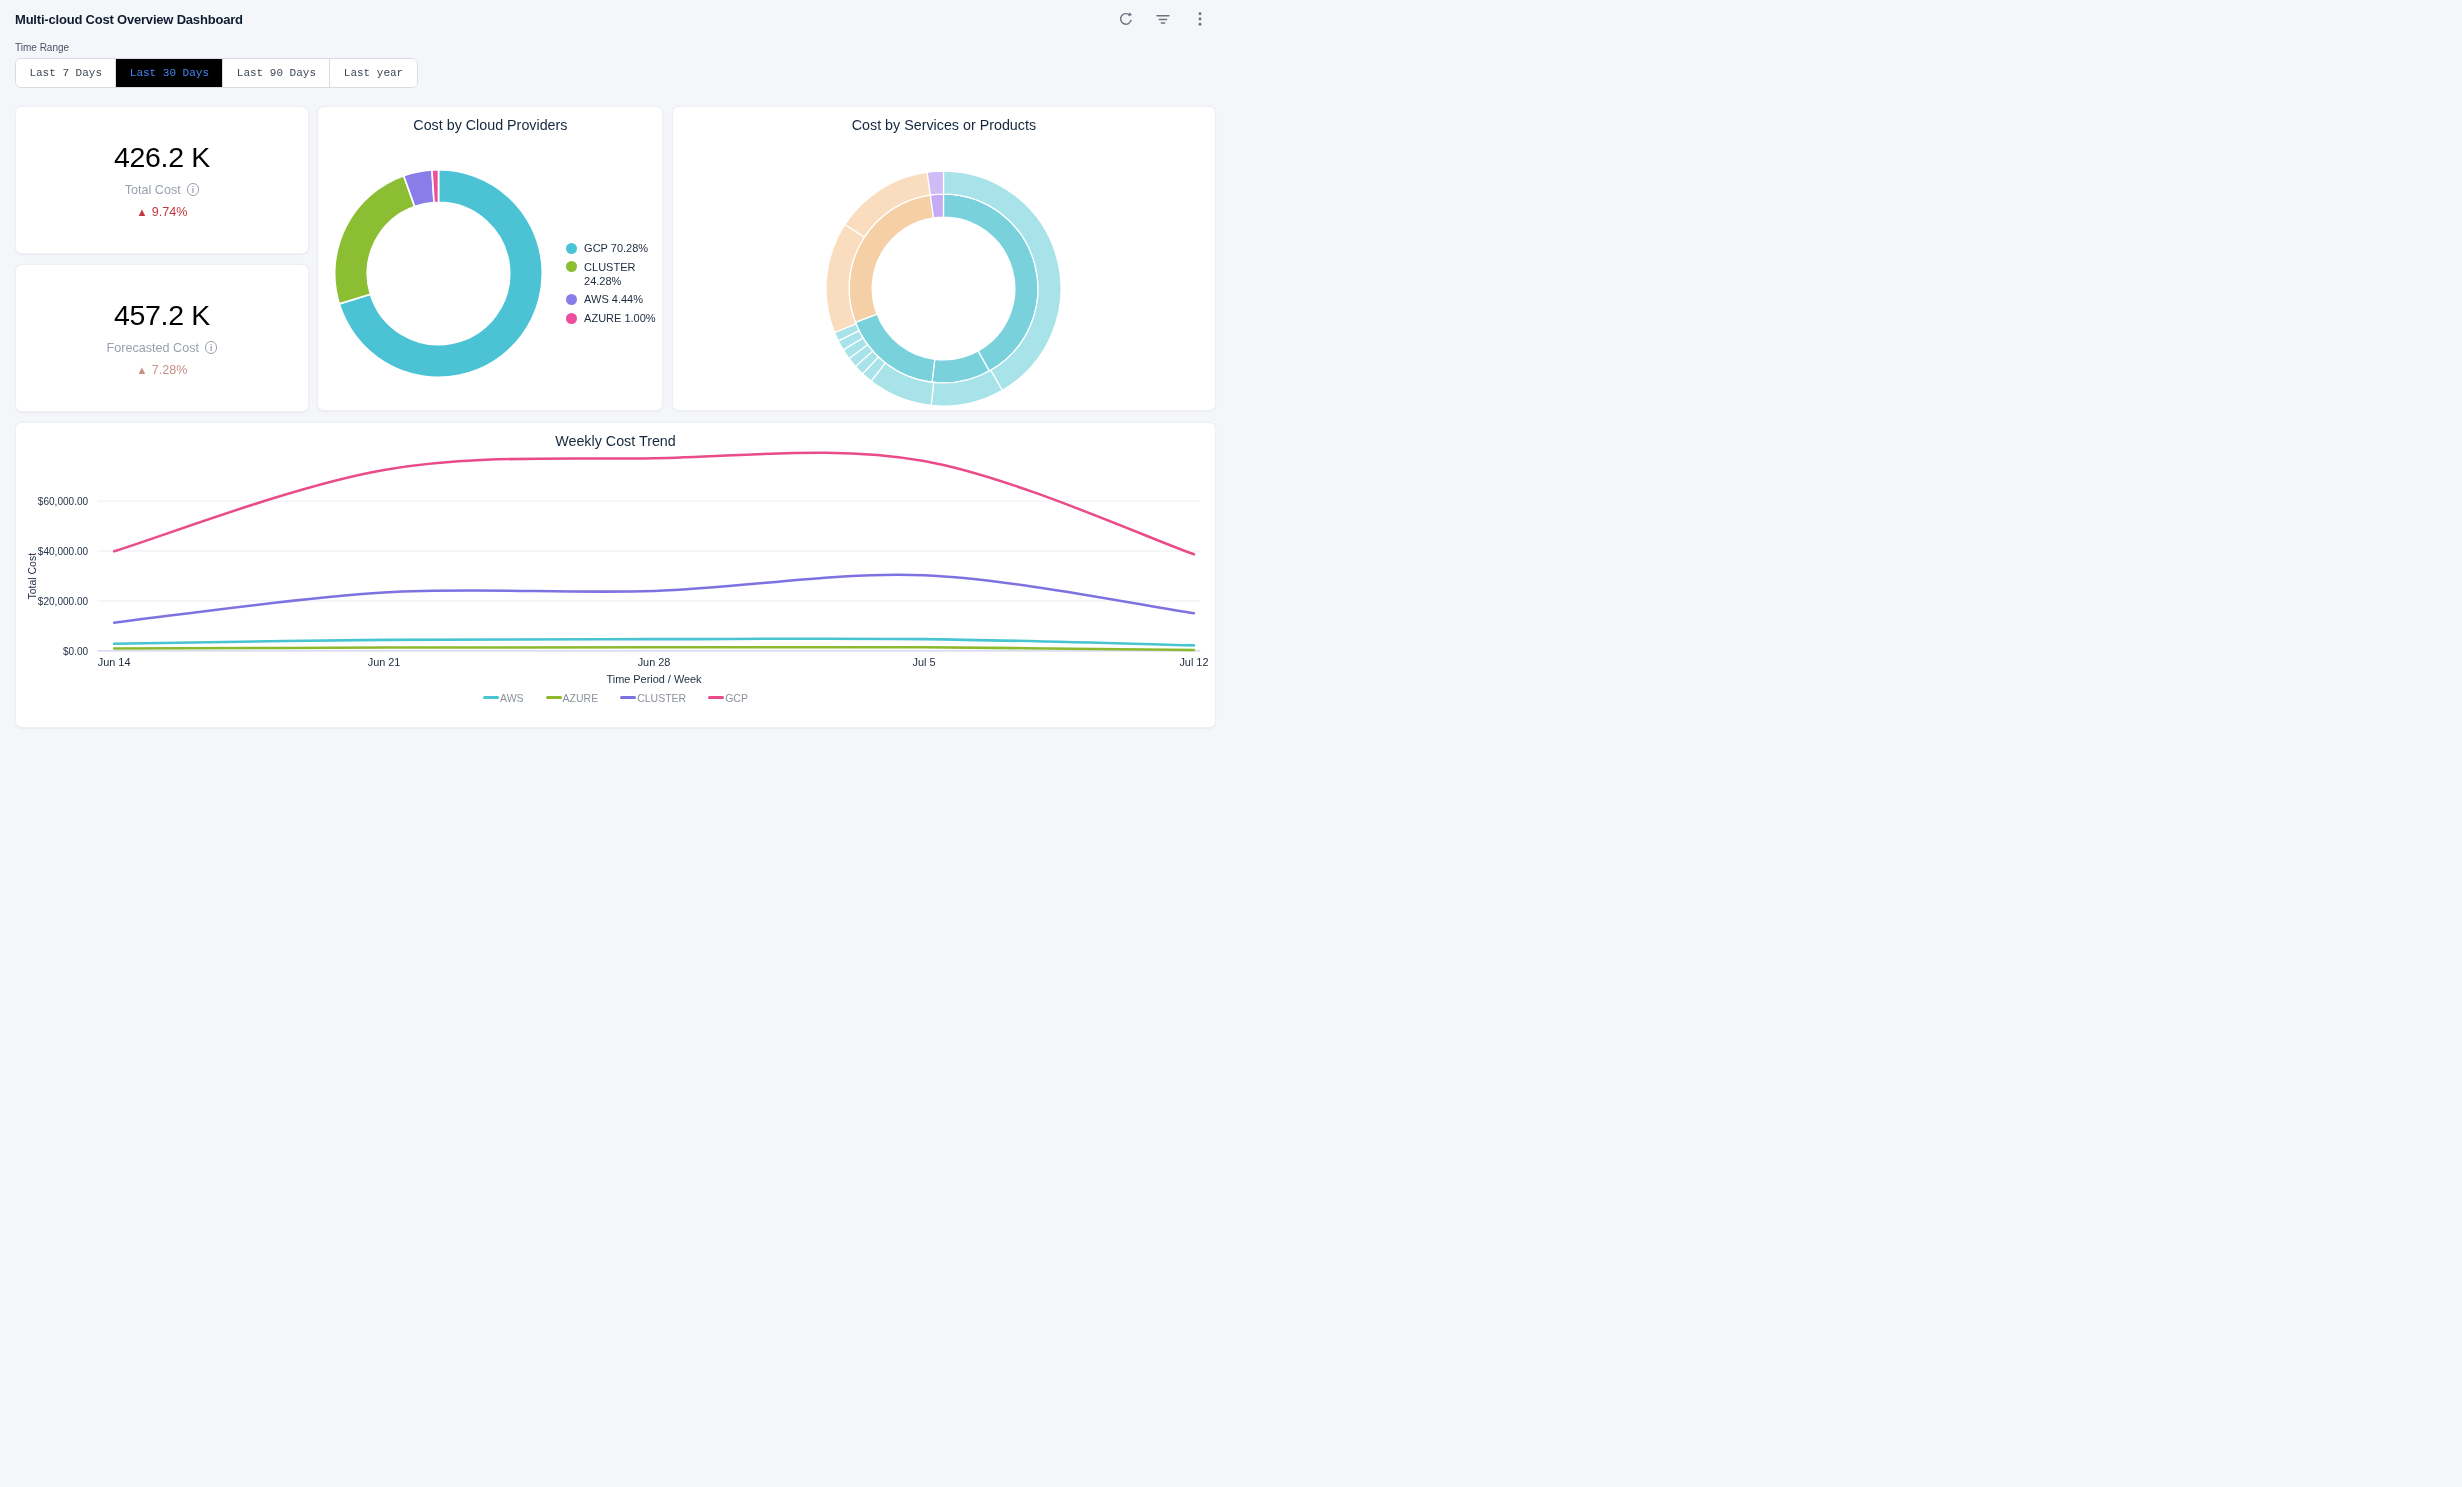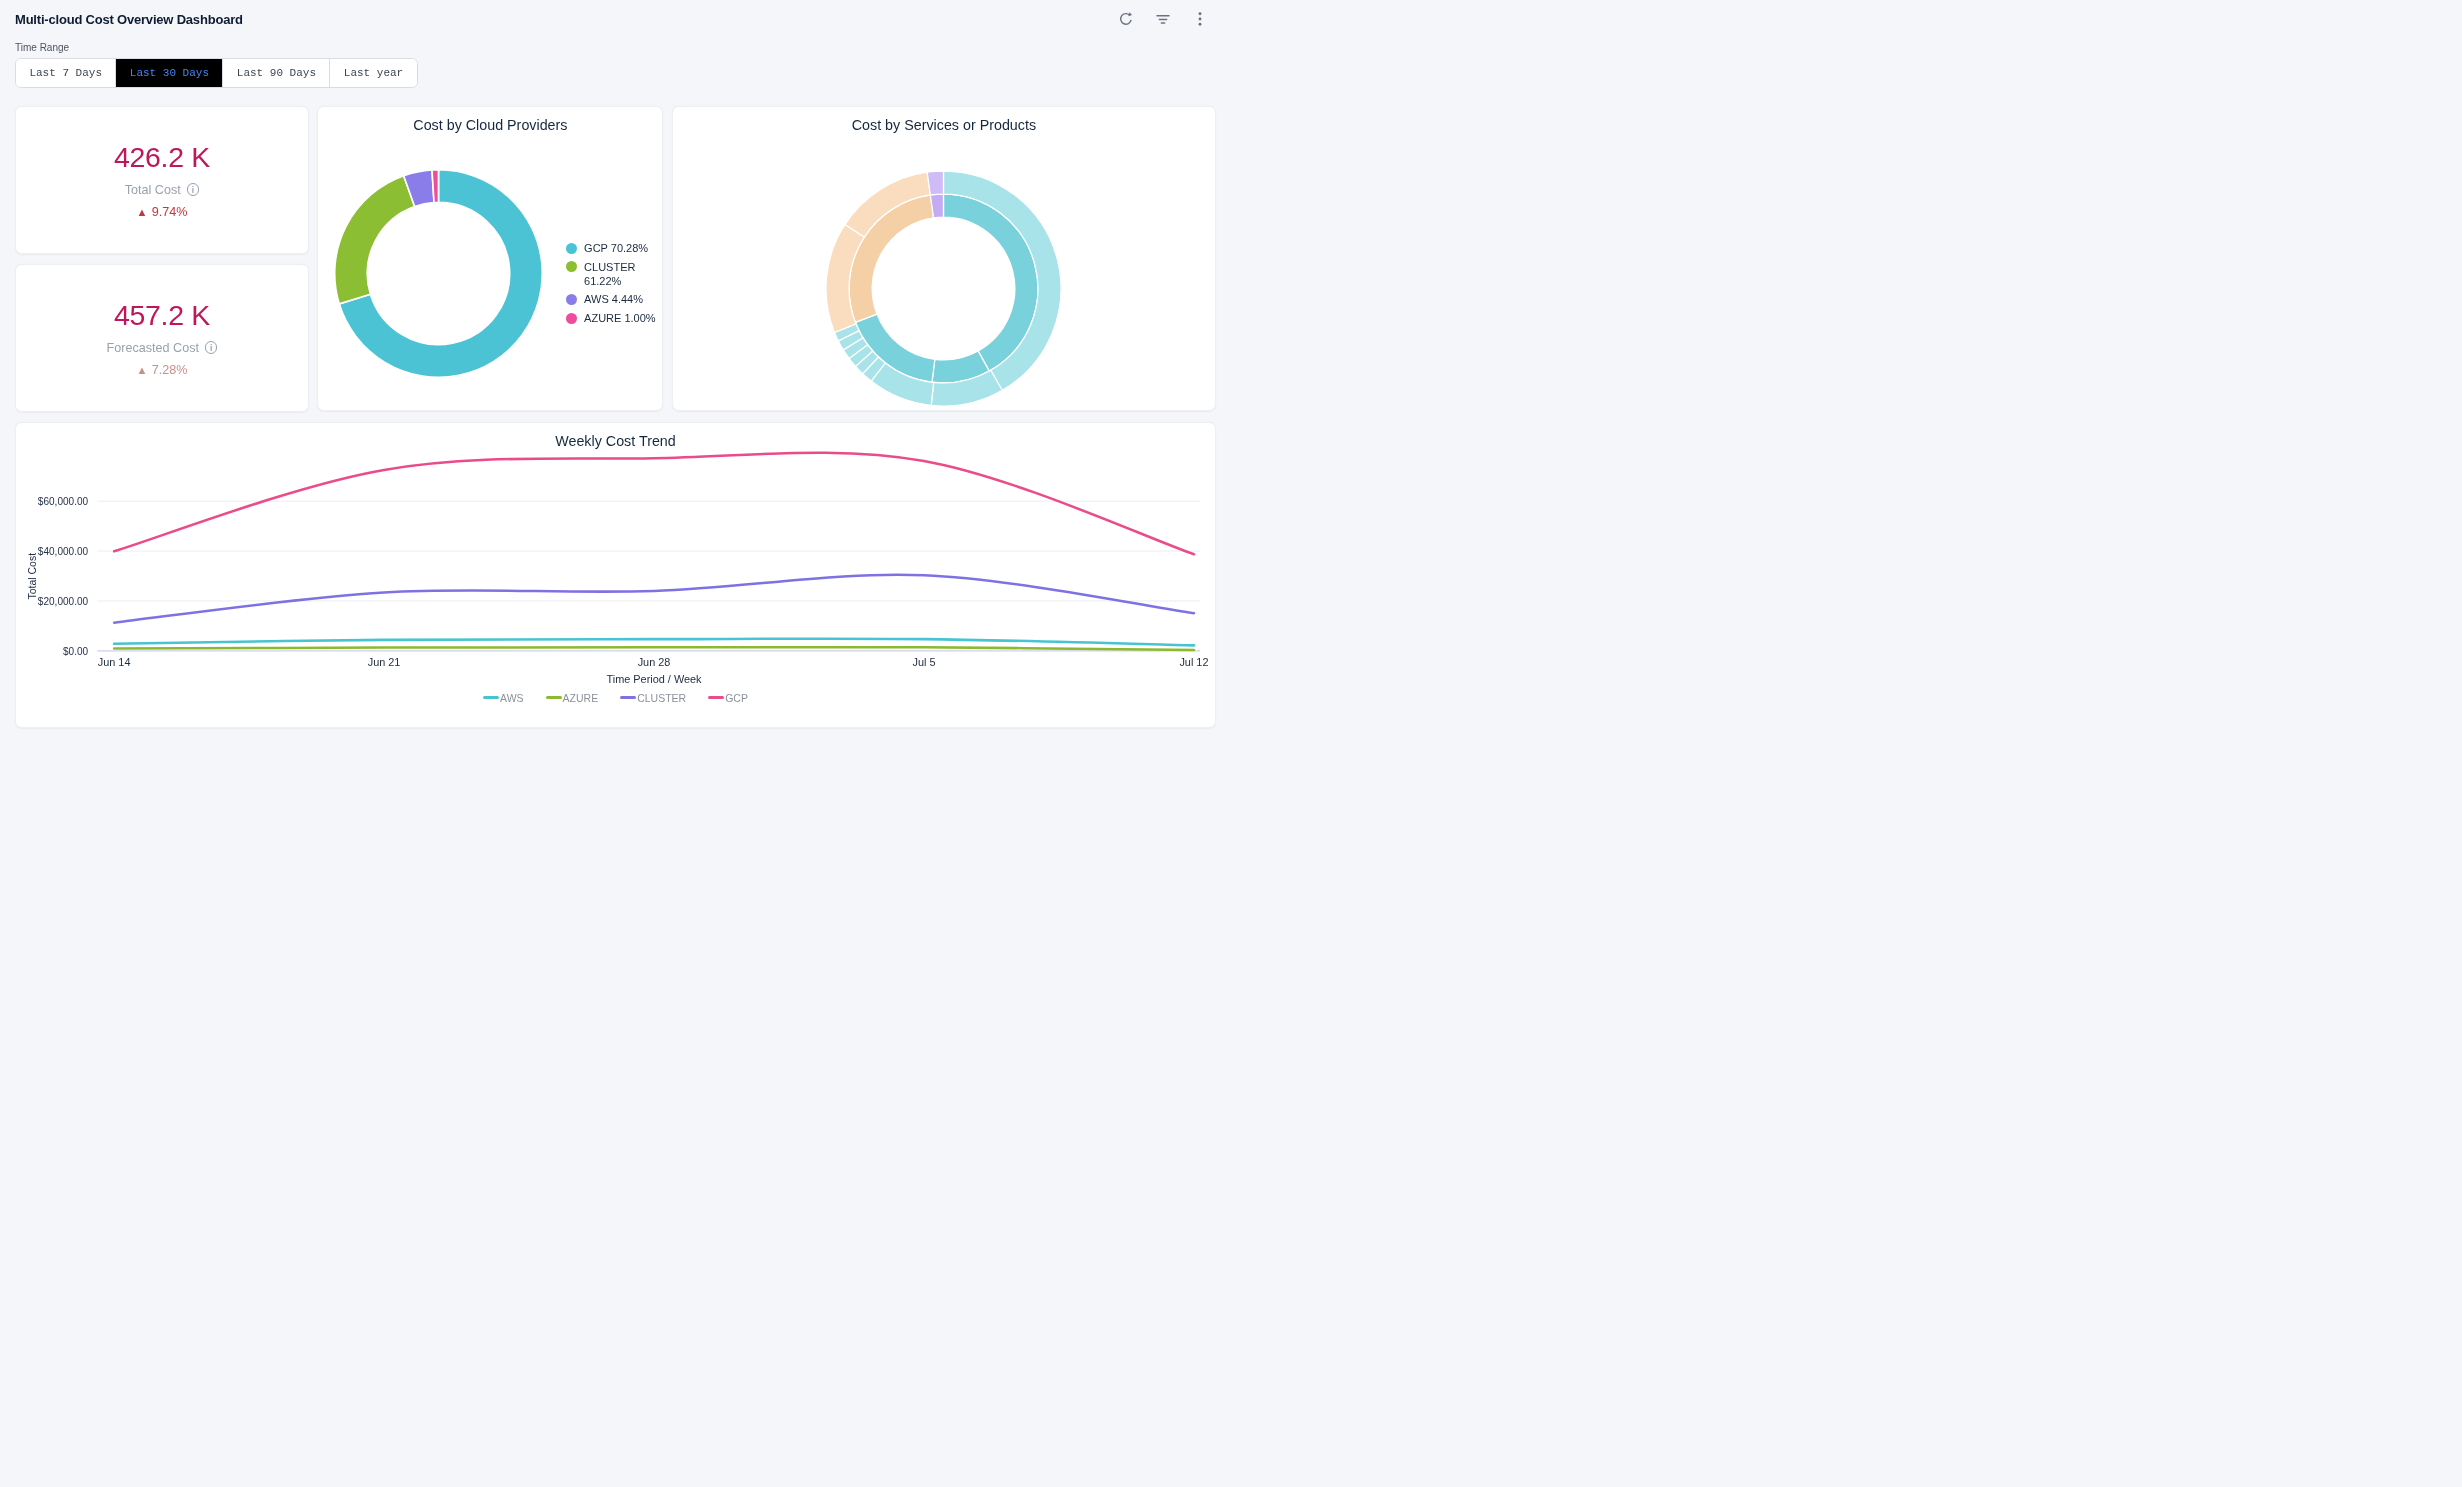--- a/index.html
+++ b/index.html
@@ -26,21 +26,21 @@
   .seg-btn { padding:6.7px 13.4px; font-size:11px; color:#3c4654; background:#fff; border:none; border-right:0.8px solid #d9dde3; cursor:pointer; font-family:Liberation Mono, monospace; line-height:14.3px; }
   .seg-btn:last-child { border-right:none; }
   .seg-btn.selected { background:#000000; color:#4486f2; }
 
   
   .grid { display:grid; grid-template-columns:294px 346px auto; gap:10px 8.4px; margin-top:18.5px; }
   .stats-col { display:flex; flex-direction:column; gap:10px; }
   .card { background:#fff; border-radius:6.7px; border:0.8px solid #edeff3; box-shadow:0 0.8px 1.7px rgba(20,30,50,.05); }
 
   .stat-card { height:148px; display:flex; flex-direction:column; align-items:center; justify-content:center; gap:8.4px; }
-  .stat-value { font-size:28.5px; color:#be185d; font-weight:500; letter-spacing:-0.3px; }
+  .stat-value { font-size:28.5px; color:#000000; font-weight:500; letter-spacing:-0.3px; }
   .stat-label { font-size:12.6px; color:#99a1ae; display:flex; align-items:center; gap:5.9px; }
   .info-icon { width:12.6px; height:12.6px; border:1.2px solid #99a1ae; border-radius:50%; font-size:8.4px; font-weight:700; display:inline-flex; align-items:center; justify-content:center; color:#99a1ae; cursor:pointer; }
   .stat-delta { font-size:12.6px; display:flex; align-items:center; gap:4.2px; }
   .delta-strong { color:#c2383e; }
   .delta-muted  { color:#c79089; }
   .delta-arrow { font-size:11px; }
 
   .chart-card { position:relative; height:305px; }
   .card-title { text-align:center; padding-top:10px; font-size:14.3px; color:#16283e; font-weight:500; }
 
@@ -134,21 +134,21 @@
           <path d="M84.44 9.17 A124 124 0 0 1 118.21 2.24 L120.66 41.17 A85 85 0 0 0 97.51 45.92 Z" fill="#8a7ce9" stroke="#fff" stroke-width="2"></path>
           <path d="M118.21 2.24 A124 124 0 0 1 126.00 2.00 L126.00 41.00 A85 85 0 0 0 120.66 41.17 Z" fill="#ec4d9c" stroke="#fff" stroke-width="2"></path>
         </svg>
       <div class="donut-legend">
           <div class="legend-row">
             <span class="legend-dot" style="background: rgb(76, 195, 212);"></span>
             <span>GCP 70.28%</span>
           </div>
           <div class="legend-row">
             <span class="legend-dot" style="background: rgb(140, 190, 51);"></span>
-            <span>CLUSTER 61.22%</span>
+            <span>CLUSTER 24.28%</span>
           </div>
           <div class="legend-row">
             <span class="legend-dot" style="background: rgb(138, 124, 233);"></span>
             <span>AWS 4.44%</span>
           </div>
           <div class="legend-row">
             <span class="legend-dot" style="background: rgb(236, 77, 156);"></span>
             <span>AZURE 1.00%</span>
           </div>
         </div>

